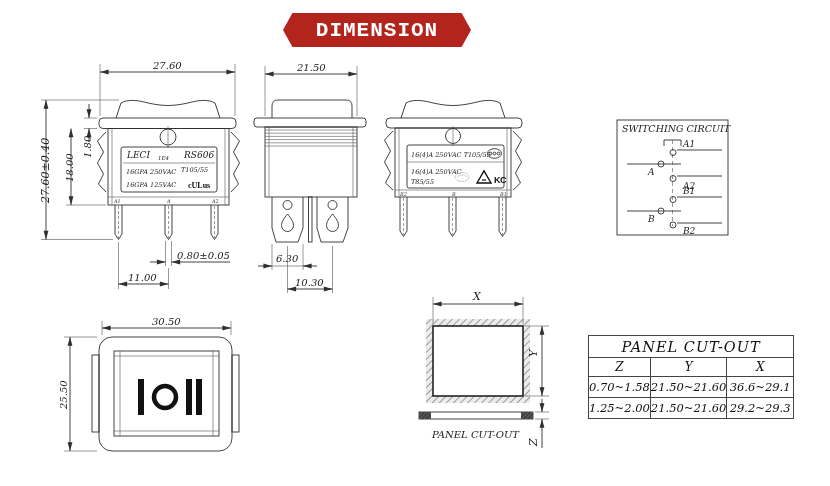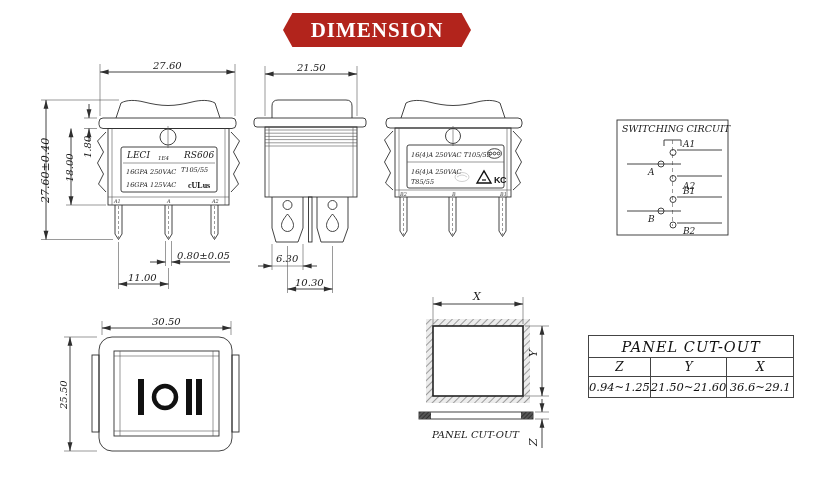--- a/index.html
+++ b/index.html
@@ -2,21 +2,21 @@
 <html><head>
 <meta charset="utf-8">
 <style>
   html,body{margin:0;padding:0;background:#fff;}
   #canvas{position:relative;width:830px;height:486px;background:#fff;overflow:hidden;
           font-family:"DejaVu Serif",serif;}
   
   .banner{position:absolute;left:283px;top:13px;width:188px;height:34px;
           display:flex;align-items:center;justify-content:center;
           clip-path:polygon(0 50%,5% 0,95% 0,100% 50%,95% 100%,5% 100%);}
-  .banner span{color:#fff;font-family:Liberation Serif, serif;font-weight:bold;
+  .banner span{color:#fff;font-family:Liberation Mono, monospace;font-weight:bold;
           font-size:21px;letter-spacing:1px;}
   
   svg{position:absolute;left:0;top:0;}
   .ln{stroke:#2f2f2f;stroke-width:0.9;fill:none;}
   .thin{stroke:#555;stroke-width:0.6;fill:none;}
   .dim{font:italic 10px "DejaVu Serif",serif;fill:#1a1a1a;}
   .dim-lg{font:italic 11px "DejaVu Serif",serif;fill:#1a1a1a;}
   .lbl{font:italic 9px "DejaVu Serif",serif;fill:#1a1a1a;}
   .tiny{font:italic 5px "DejaVu Serif",serif;fill:#444;}
   .rate{font:italic 6.5px "DejaVu Serif",serif;fill:#1a1a1a;}
@@ -327,19 +327,24 @@
     <tbody>
       <tr>
           <td colspan="3" class="t-title">PANEL  CUT-OUT</td>
         </tr>
       <tr class="t-head">
         <td style="width:29%">Z</td>
         <td style="width:37%">Y</td>
         <td style="width:34%">X</td>
       </tr>
       <tr class="t-row">
-        <td>0.94~1.25</td>
+        <td>0.70~1.58</td>
         <td>21.50~21.60</td>
         <td>36.6~29.1</td>
+      </tr>
+      <tr class="t-row">
+        <td>1.25~2.00</td>
+        <td>21.50~21.60</td>
+        <td>29.2~29.3</td>
       </tr>
     </tbody>
   </table>
 </div>
 
 </body></html>

